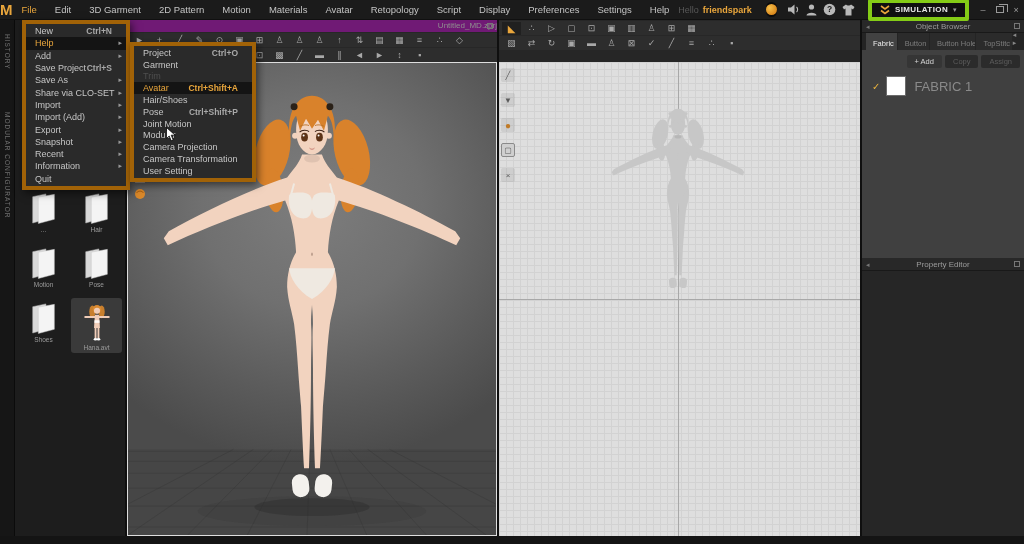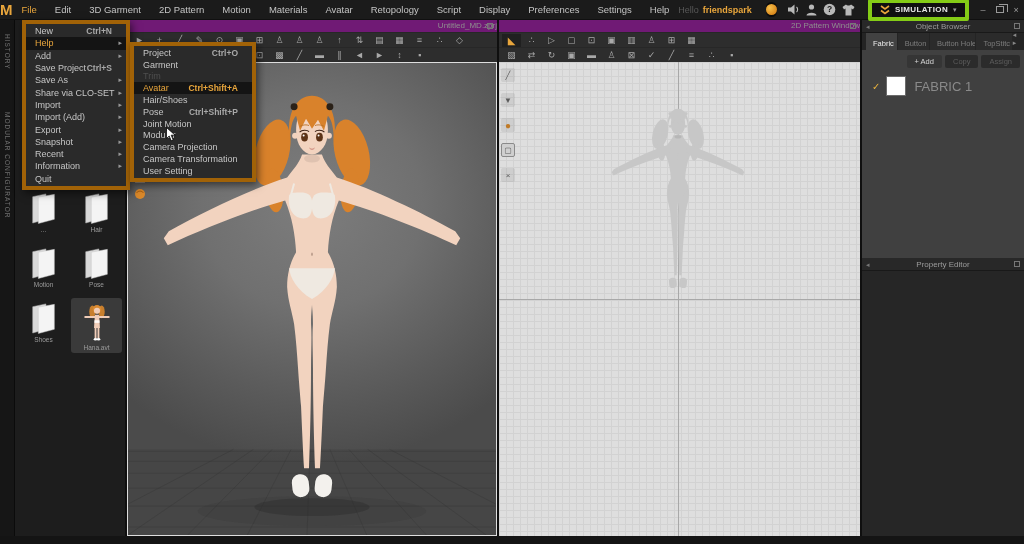--- a/index.html
+++ b/index.html
@@ -345,24 +345,20 @@
     <div class="ov-btn ov2">
       <svg width="12" height="12" viewBox="0 0 12 12">
         <circle cx="6" cy="6" r="5" fill="#d9882a"></circle>
         <path d="M2.5,5 C4,2.5 8,2.5 9.5,5" stroke="#a85e12" stroke-width="1" fill="none"></path>
       </svg>
     </div>
   </div>
 </div>
 
 <div class="v2d">
-  <div class="wtitle">
-    <span>2D Pattern Window</span>
-    <span class="popout"></span>
-  </div>
   <div class="tbrow t2r1">
       <span class="tbi">◣</span>
       <span class="tbi">∴</span>
       <span class="tbi">▷</span>
       <span class="tbi">▢</span>
       <span class="tbi">⊡</span>
       <span class="tbi">▣</span>
       <span class="tbi">▥</span>
       <span class="tbi">♙</span>
       <span class="tbi">⊞</span>

